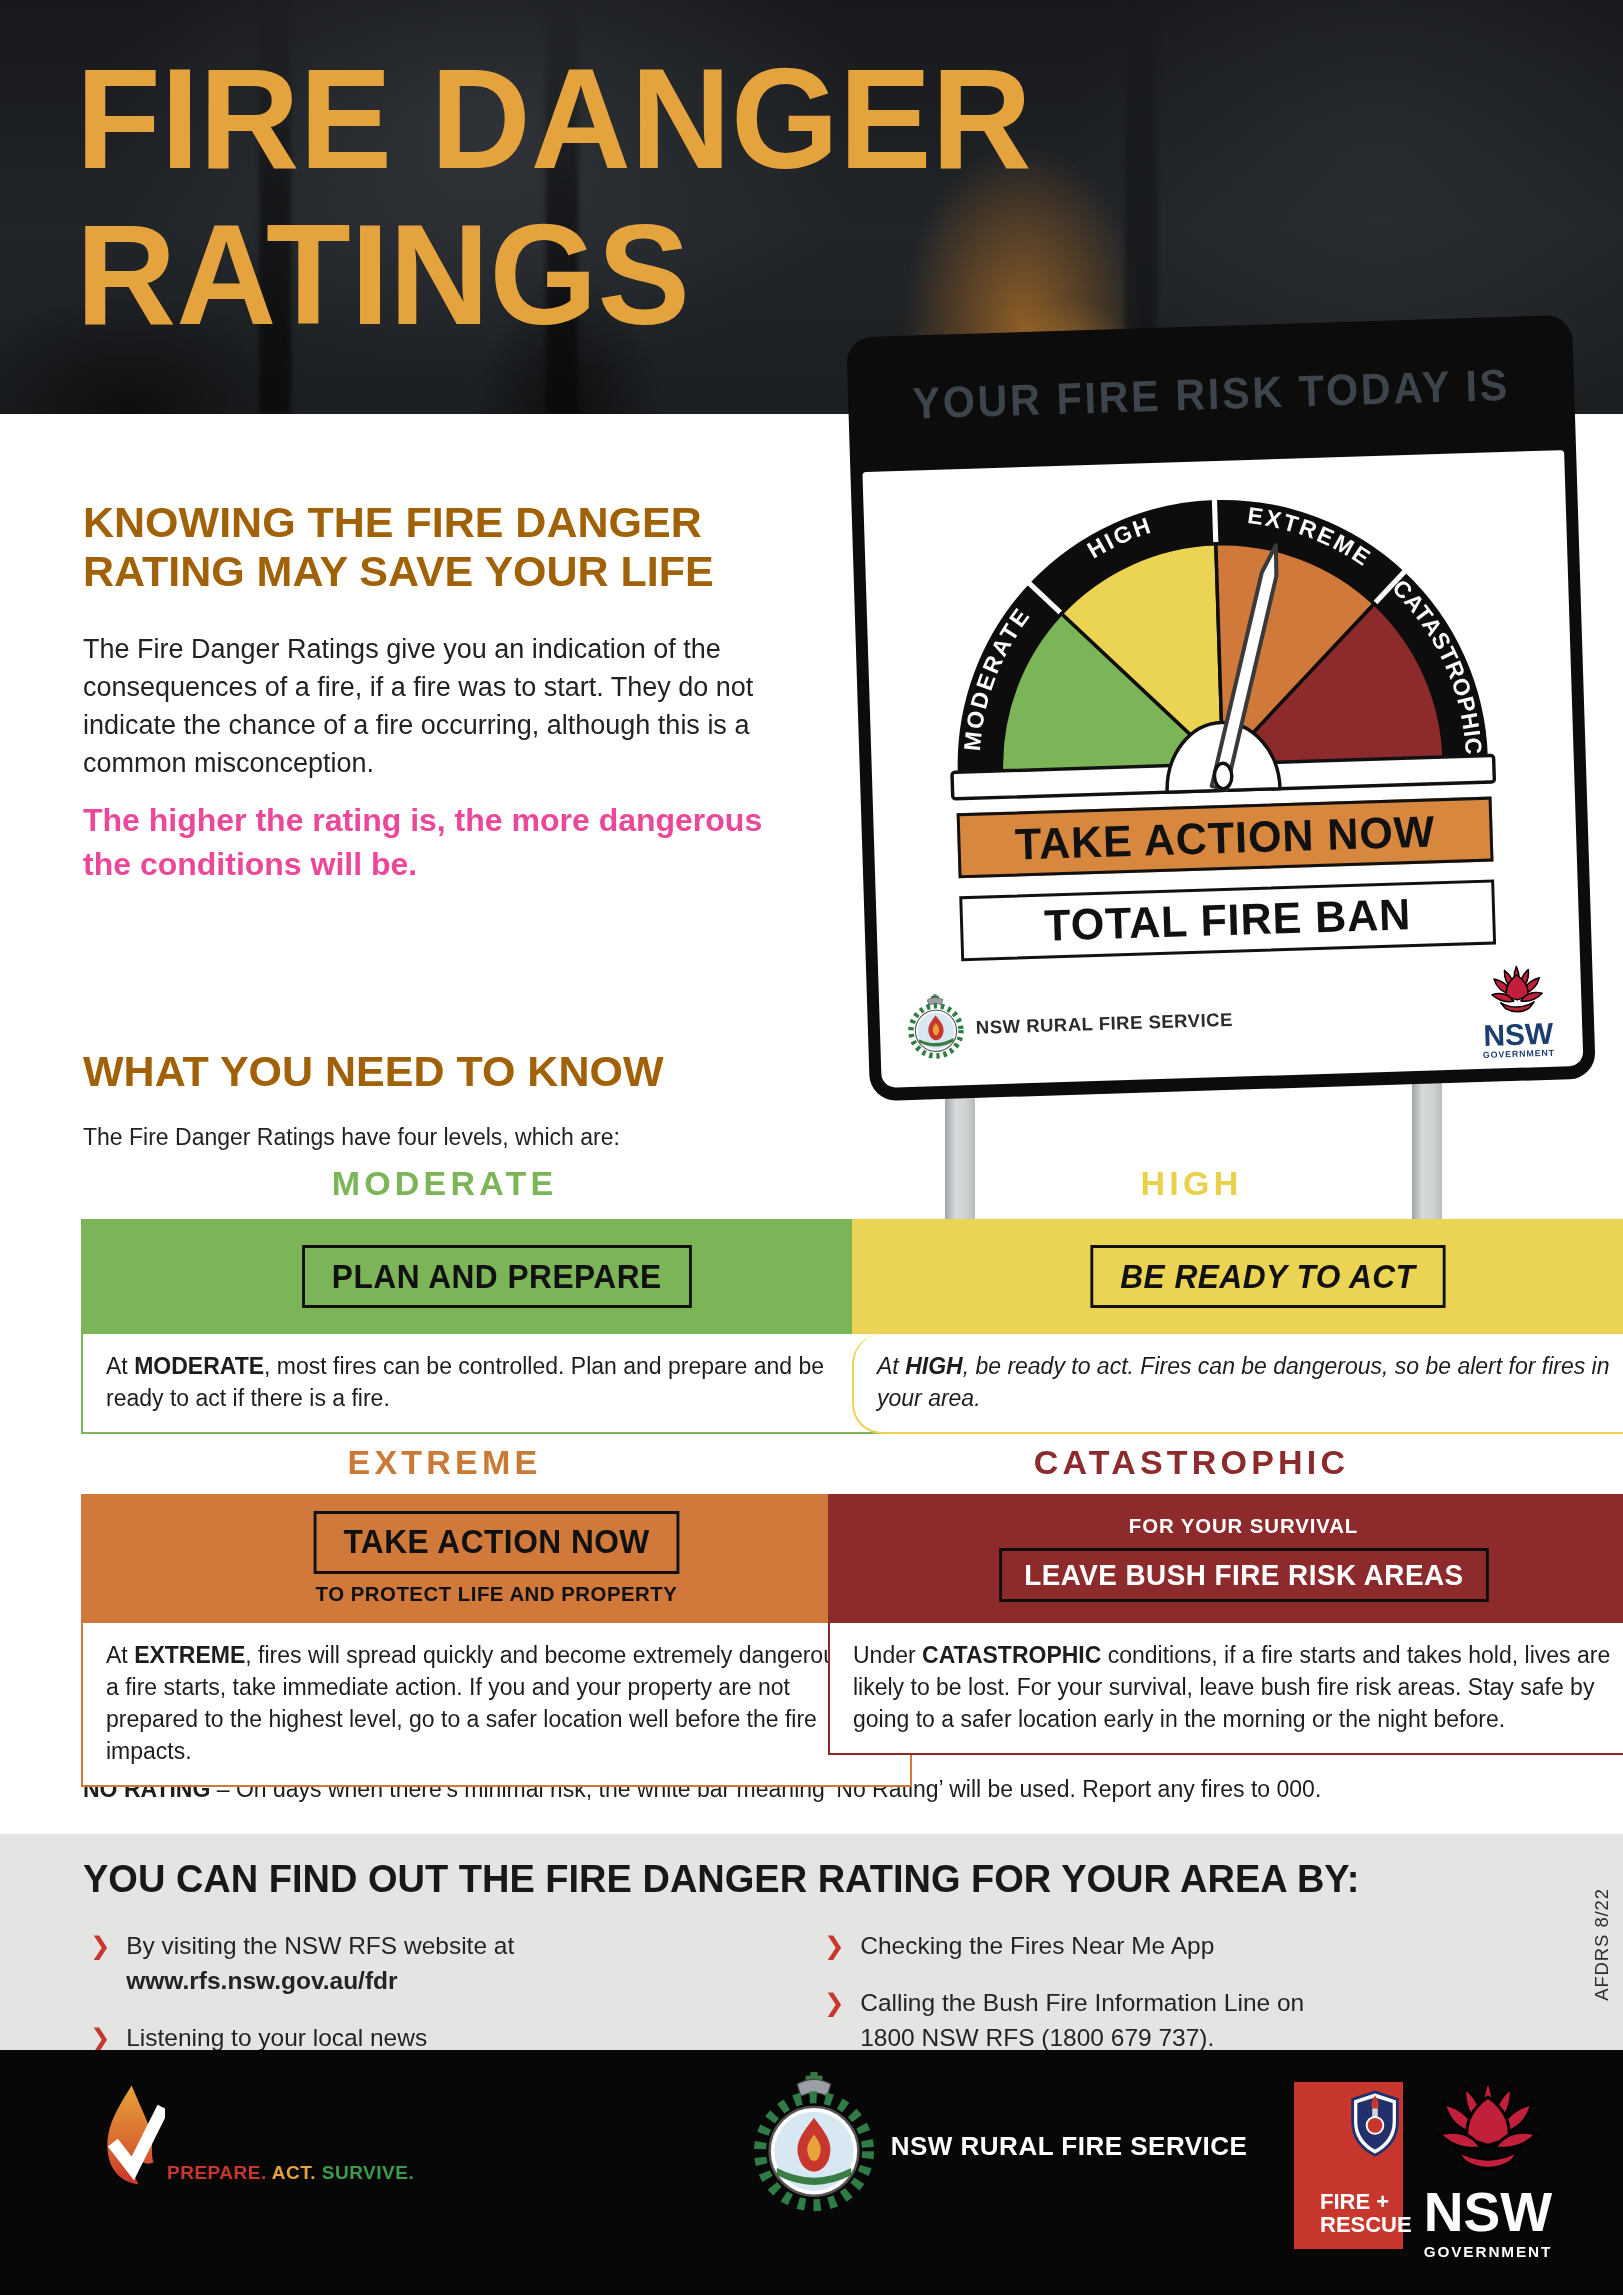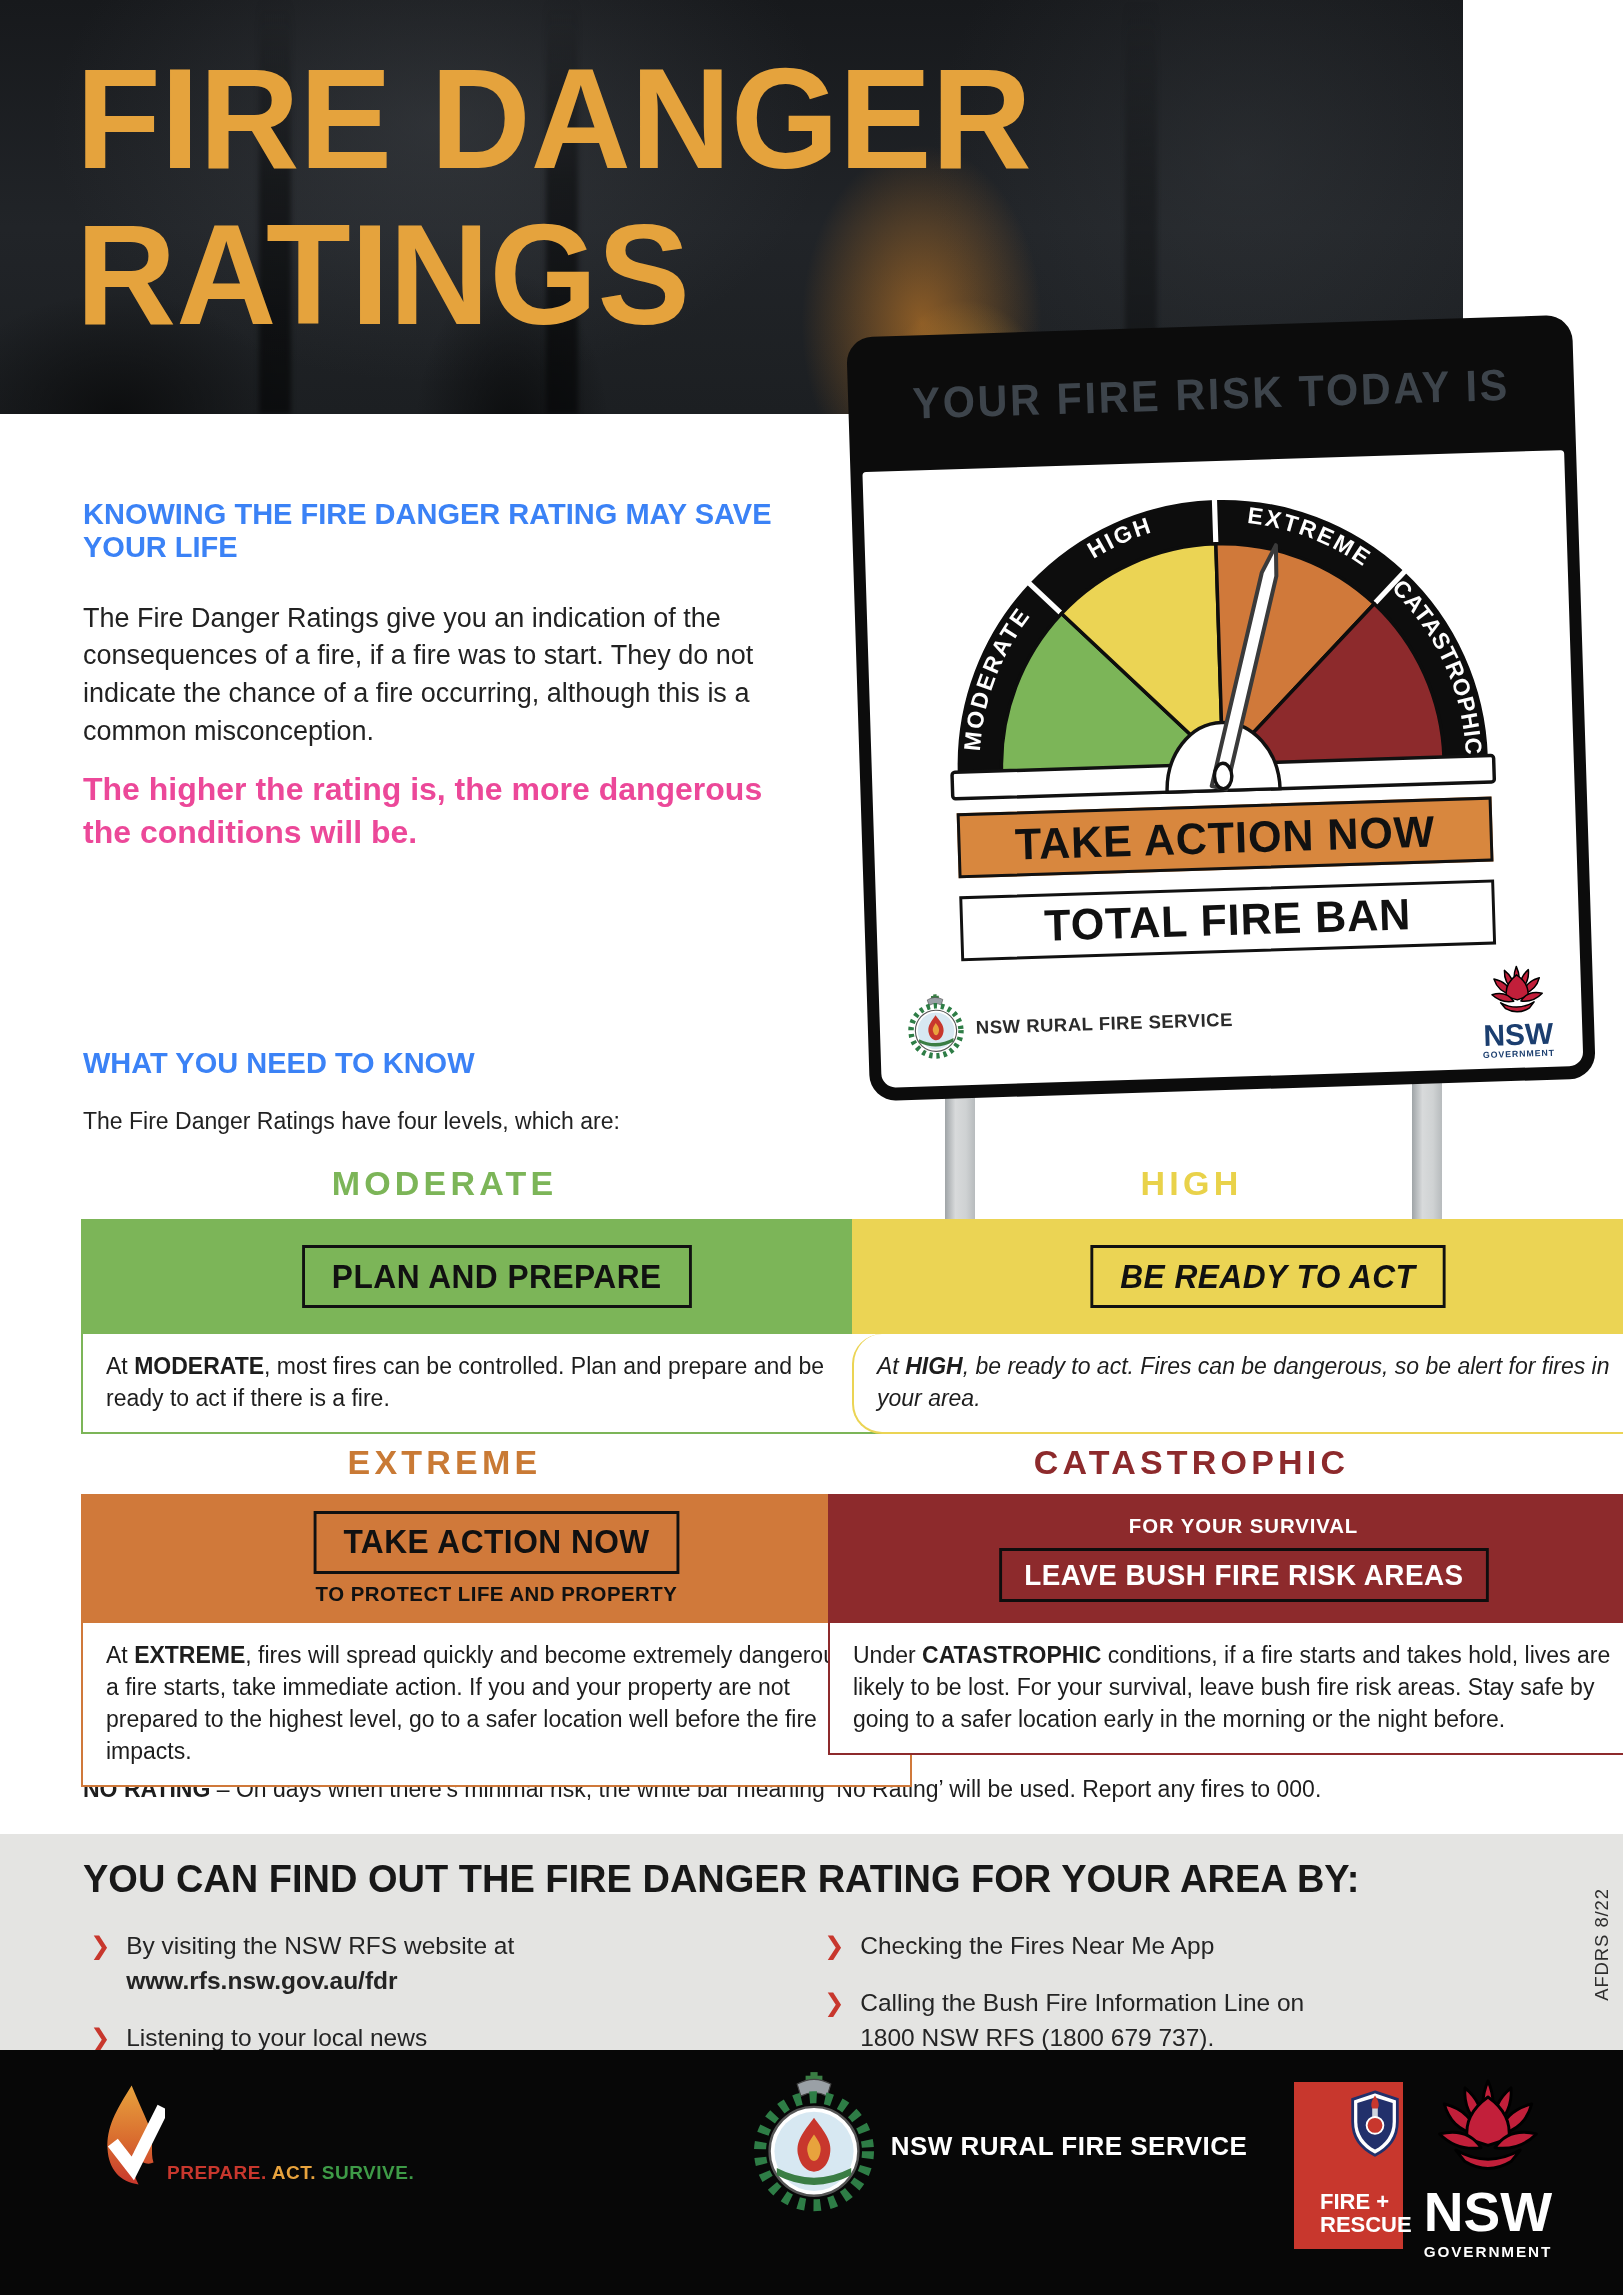--- a/index.html
+++ b/index.html
@@ -5,21 +5,21 @@
   * { margin:0; padding:0; box-sizing:border-box; }
   html,body { background:#ffffff; }
   body {
     width:1623px; height:2295px; position:relative; overflow:hidden;
     font-family:"Liberation Sans","DejaVu Sans",sans-serif; color:#1c1c1c;
   }
   .abs { position:absolute; }
 
   
   .hero {
-    left:0; top:0; width:1463px; height:414px; overflow:hidden;
+    left:0; top:0; width:1623px; height:414px; overflow:hidden;
     background:
       radial-gradient(ellipse 194px 287px at 63% 78%, rgba(248,150,40,.50), rgba(248,150,40,0) 62%),
       radial-gradient(ellipse 120px 139px at 66% 96%, rgba(255,190,60,.45), rgba(255,190,60,0) 70%),
       radial-gradient(ellipse 139px 231px at 35% 105%, rgba(10,11,12,.9), rgba(10,11,12,0) 70%),
       radial-gradient(ellipse 231px 162px at 8% 100%, rgba(12,13,14,.95), rgba(12,13,14,0) 75%),
       radial-gradient(ellipse 555px 370px at 30% 30%, rgba(95,100,106,.28), rgba(95,100,106,0) 70%),
       radial-gradient(ellipse 417px 417px at 85% 40%, rgba(60,64,68,.35), rgba(60,64,68,0) 75%),
       linear-gradient(180deg,#17191c 0%, #212428 55%, #1c1f22 100%);
   }
   .hero-streak { position:absolute; top:0; bottom:0; width:32px;
@@ -64,21 +64,21 @@
   .sign-gov .gov-name { font-size:30px; font-weight:800; color:#1B3E6F; margin-top:1.9px; }
   .sign-gov .gov-sub { font-size:8.8px; font-weight:700; color:#1B3E6F; letter-spacing:0.9px; }
 
   .post { top:1058px; width:30px; height:169px; z-index:1;
     background:linear-gradient(90deg,#9fa4a7 0%,#d8dadb 35%,#cfd2d3 70%,#b7bbbd 100%); }
   .post-left { left:945px; }
   .post-right { left:1412px; }
 
   
   .intro { left:83px; top:498px; width:731px; }
-  .h-big { font-size:29px; line-height:1.13; font-weight:800; color:#3b82f6; letter-spacing:0; }
+  .h-big { font-size:43px; line-height:1.13; font-weight:800; color:#a16207; letter-spacing:0; }
   .intro p.lead { margin-top:36px; font-size:27px; line-height:1.40; color:#222; }
   .intro p.emph { margin-top:17px; font-size:32px; line-height:1.35; font-weight:800; color:#ec4899; }
 
   
   .what { left:83px; top:1047px; width:787px; }
   .what .sub { margin-top:28px; font-size:23px; color:#222; }
 
   
   .card-title { top:1164px; font-size:34px; font-weight:800; letter-spacing:4.2px; text-align:center; width:727px; }
   .ct-mod { left:81px; color:#7CB558; }

